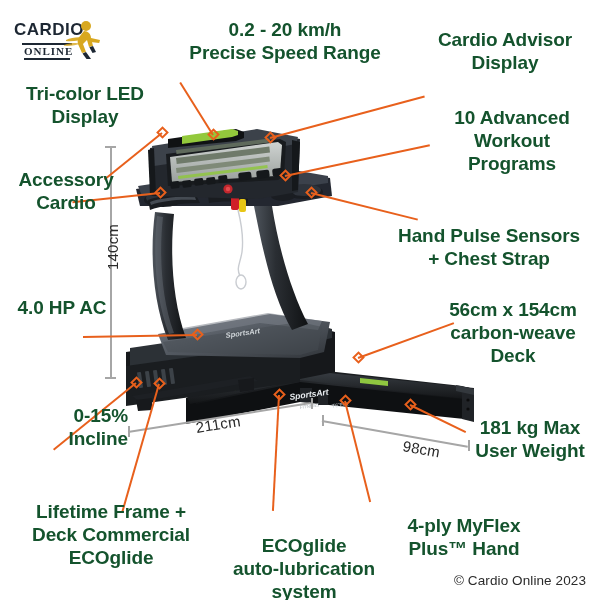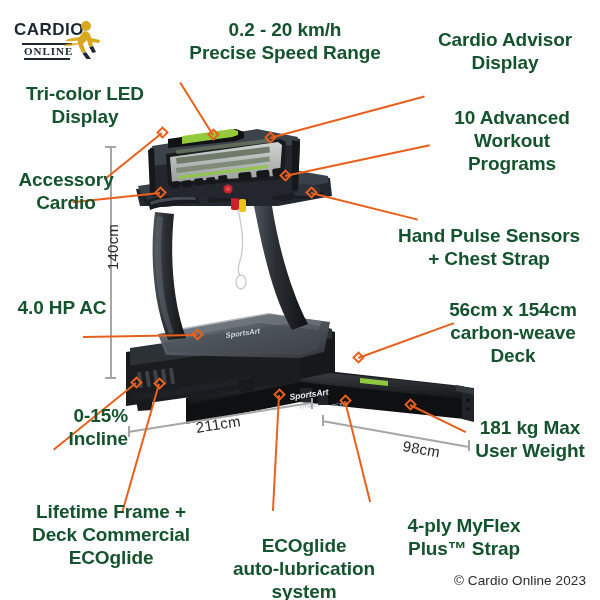--- a/index.html
+++ b/index.html
@@ -407,18 +407,18 @@
   </div>
 
   <div class="callout center" style="left:222px; top:514px; width:164px;margin-top:20px;">
     <div>ECOglide</div>
     <div>auto-lubrication</div>
     <div>system</div>
   </div>
 
   <div class="callout center" style="left:388px; top:514px; width:152px;">
     <div>4-ply MyFlex</div>
-    <div>Plus™ Strap</div>
+    <div>Plus™ Hand</div>
   </div>
 
   <div id="copyright">© Cardio Online 2023</div>
 
 </div>
 
 </body></html>

